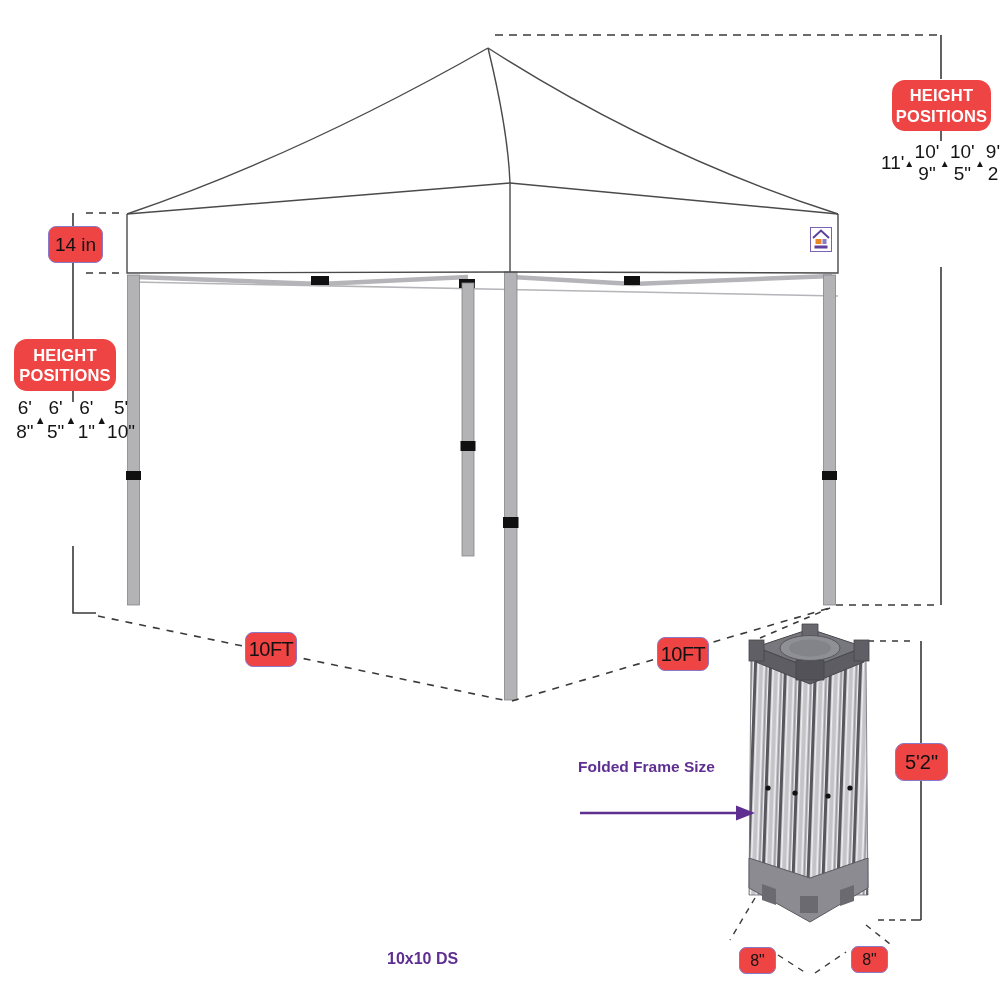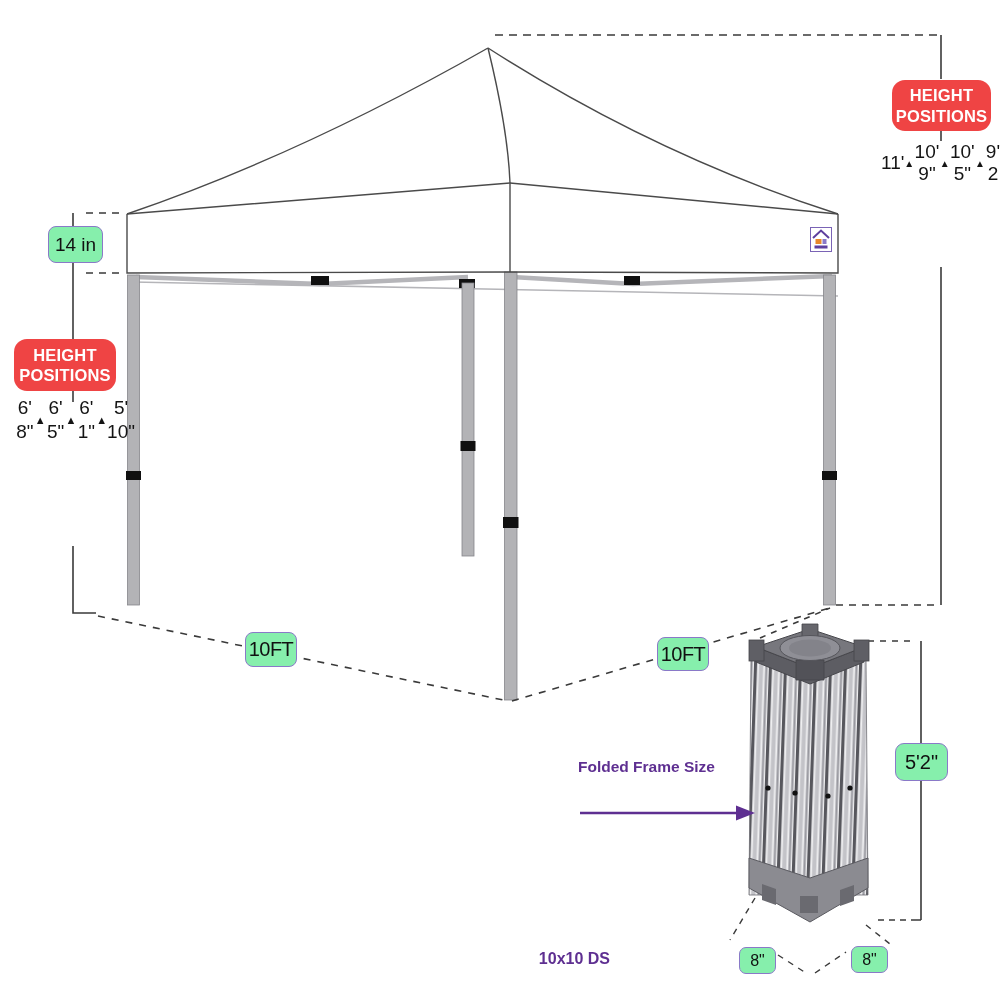--- a/index.html
+++ b/index.html
@@ -9,21 +9,21 @@
   }
   #lineart{position:absolute;left:0;top:0;}
   .abs{position:absolute;}
   .badge{
     background:#ef4444;color:#ffffff;border-radius:13px;
     font-weight:bold;font-size:16.5px;line-height:1.24;text-align:center;
     display:flex;flex-direction:column;justify-content:center;
     letter-spacing:.2px;
   }
   .dim-box{
-    background:#86efac;border:1.6px solid #8a79c8;border-radius:8px;
+    background:#ef4444;border:1.6px solid #8a79c8;border-radius:8px;
     display:flex;align-items:center;justify-content:center;
     font-size:19px;color:#111;box-sizing:border-box;
   }
   .val-col{display:flex;flex-direction:row;align-items:center;text-align:center;}
   .val-col .val{font-size:19px;color:#141414;}
   .val-col .tri{color:#141414;}
   .col-right .val{line-height:22px;}
   .col-right .tri{font-size:10px;line-height:11px;margin:1px 0;}
   .col-left .val{line-height:24px;}
   .col-left .tri{font-size:11px;line-height:13px;margin:2.5px 0;}
@@ -186,15 +186,15 @@
   <div class="abs" style="left:810px;top:227px;width:22px;height:25px;">
     <svg width="22" height="25" viewBox="0 0 22 25">
       <rect x="0.5" y="0.5" width="21" height="24" fill="#ffffff" stroke="#7a63b5" stroke-width="1"></rect>
       <path d="M3,11 L11,3.5 L19,11" fill="none" stroke="#5e3f9e" stroke-width="2"></path>
       <rect x="5.5" y="12" width="6" height="5" fill="#e8872a"></rect>
       <rect x="12.5" y="12" width="4" height="5" fill="#8a79c8"></rect>
       <rect x="4.5" y="18.5" width="13" height="3" fill="#5e3f9e"></rect>
     </svg>
   </div>
 
-  <div class="purple-label abs" style="left:410px;top:950px;width:200px;text-align:right;font-size:16px;">10x10 DS</div>
+  <div class="purple-label abs" style="left:387px;top:950px;width:200px;text-align:left;font-size:16px;">10x10 DS</div>
 
 </div>
 
 </body></html>

